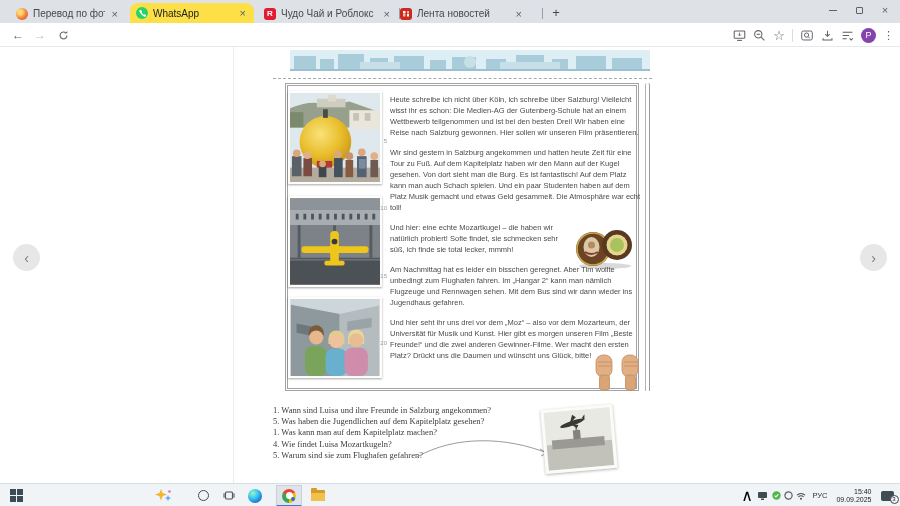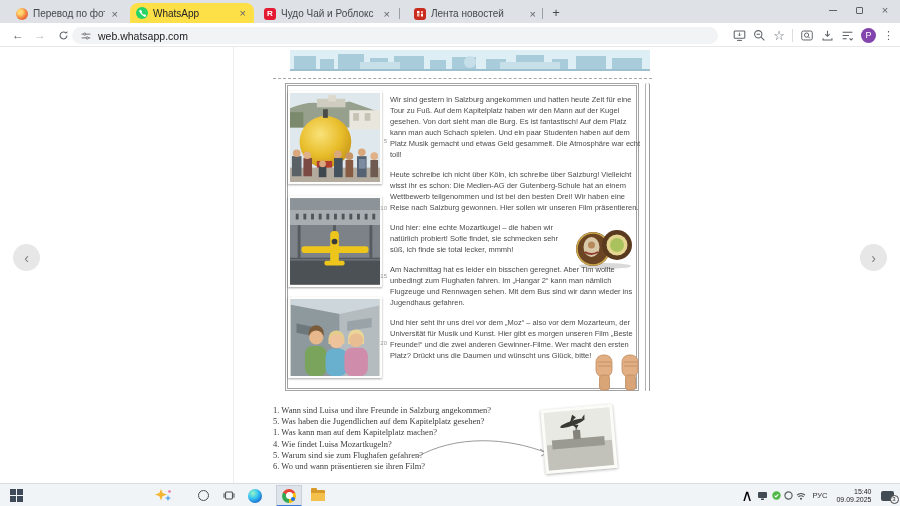--- a/index.html
+++ b/index.html
@@ -108,21 +108,21 @@
       </span>
       <span class="ttl">WhatsApp</span>
       <span class="tclose">×</span>
     </div>
     <div class="tab" style="left:258px;width:140px">
       <span class="fav f3">R</span>
       <span class="ttl">Чудо Чай и Роблокс Квин пр</span>
       <span class="tclose">×</span>
     </div>
     <div class="tabsep" style="left:399px"></div>
-    <div class="tab" style="left:408px;width:136px">
+    <div class="tab" style="left:394px;width:136px">
       <span class="fav f4"></span>
       <span class="ttl">Лента новостей</span>
       <span class="tclose">×</span>
     </div>
     <div class="tabsep" style="left:542px"></div>
     <div class="newtab">+</div>
     <div class="wc wc-min" style="right:56px">
         <i></i>
       </div>
     <div class="wc wc-max" style="right:30px">
@@ -132,31 +132,20 @@
   </div>
 
   <div class="toolbar"></div>
   <div class="navbtn" style="left:8px">←</div>
   <div class="navbtn dis" style="left:30px">→</div>
   <div class="navbtn" style="left:53px">
     <svg width="11" height="11" viewBox="0 0 16 16">
         <path d="M13 8a5 5 0 1 1-1.5-3.6" stroke="#5f6368" stroke-width="1.6" fill="none"></path>
         <path d="M13.5 1.5v3.2h-3.2z" fill="#5f6368"></path>
       </svg>
-  </div>
-  <div class="omnibox">
-    <svg width="10" height="10" viewBox="0 0 16 16">
-        <g stroke="#5f6368" stroke-width="1.4" fill="none">
-          <line x1="1" y1="5" x2="15" y2="5"></line>
-          <line x1="1" y1="11" x2="15" y2="11"></line>
-          <circle cx="6" cy="5" r="1.8" fill="#fff"></circle>
-          <circle cx="10" cy="11" r="1.8" fill="#fff"></circle>
-        </g>
-      </svg>
-    <span>web.whatsapp.com</span>
   </div>
   <div class="tbicons">
     <svg width="13" height="13" viewBox="0 0 16 16">
         <g stroke="#5f6368" stroke-width="1.3" fill="none">
           <rect x="1.5" y="2.5" width="13" height="9" rx="1"></rect>
           <line x1="5" y1="14" x2="11" y2="14"></line>
           <path d="M8 4.5v3.5M6.3 6.8L8 8.5 9.7 6.8" stroke-width="1.1"></path>
         </g>
       </svg>
     <svg width="13" height="13" viewBox="0 0 16 16">
@@ -319,22 +308,22 @@
           <path d="M40,42 a8.5,8.5 0 0 1 17,0 v6 h-17 z" fill="#e3cd8d"></path>
           <circle cx="48.5" cy="45" r="7.5" fill="#eec29a"></circle>
           <rect x="37" y="53" width="23" height="29" rx="8" fill="#69b0cf"></rect>
           <path d="M61,41 a8.5,8.5 0 0 1 17,0 v7 h-17 z" fill="#ead797"></path>
           <circle cx="69.5" cy="44" r="7.5" fill="#e9bd92"></circle>
           <rect x="57" y="52" width="25" height="30" rx="8" fill="#cf8cab"></rect>
         </svg>
       </div>
 
       <div class="lettertext">
+        <p>Heute schreibe ich nicht über Köln, ich schreibe über Salzburg! Vielleicht wisst ihr es schon: Die Medien-AG der Gutenberg-Schule hat an einem Wettbewerb teilgenommen und ist bei den besten Drei! Wir haben eine Reise nach Salzburg gewonnen. Hier sollen wir unseren Film präsentieren.</p>
         <p>Wir sind gestern in Salzburg angekommen und hatten heute Zeit für eine Tour zu Fuß. Auf dem Kapitelplatz haben wir den Mann auf der Kugel gesehen. Von dort sieht man die Burg. Es ist fantastisch! Auf dem Platz kann man auch Schach spielen. Und ein paar Studenten haben auf dem Platz Musik gemacht und etwas Geld gesammelt. Die Atmosphäre war echt toll!</p>
-        <p>Heute schreibe ich nicht über Köln, ich schreibe über Salzburg! Vielleicht wisst ihr es schon: Die Medien-AG der Gutenberg-Schule hat an einem Wettbewerb teilgenommen und ist bei den besten Drei! Wir haben eine Reise nach Salzburg gewonnen. Hier sollen wir unseren Film präsentieren.</p>
         <p class="narrow">Und hier: eine echte Mozartkugel – die haben wir natürlich probiert! Sofie findet, sie schmecken sehr süß, ich finde sie total lecker, mmmh!</p>
         <p>Am Nachmittag hat es leider ein bisschen geregnet. Aber Tim wollte unbedingt zum Flughafen fahren. Im „Hangar 2“ kann man nämlich Flugzeuge und Rennwagen sehen. Mit dem Bus sind wir dann wieder ins Jugendhaus gefahren.</p>
         <p>Und hier seht ihr uns drei vor dem „Moz“ – also vor dem Mozarteum, der Universität für Musik und Kunst. Hier gibt es morgen unseren Film „Beste Freunde!“ und die zwei anderen Gewinner-Filme. Wer macht den ersten Platz? Drückt uns die Daumen und wünscht uns Glück, bitte!</p>
       </div>
       <span class="lineno" style="top:88px">5</span>
       <span class="lineno" style="top:155px">10</span>
       <span class="lineno" style="top:223px">15</span>
       <span class="lineno" style="top:290px">20</span>
 
       <div class="mozart">
@@ -365,21 +354,20 @@
           </g>
         </svg>
       </div>
 
       <div class="questions">
         <div>1. Wann sind Luisa und ihre Freunde in Salzburg angekommen?</div>
         <div>5. Was haben die Jugendlichen auf dem Kapitelplatz gesehen?</div>
         <div>1. Was kann man auf dem Kapitelplatz machen?</div>
         <div>4. Wie findet Luisa Mozartkugeln?</div>
         <div>5. Warum sind sie zum Flughafen gefahren?</div>
-        <div>6. Wo und wann präsentieren sie ihren Film?</div>
       </div>
 
       <svg class="arrowsvg" viewBox="0 0 140 36">
         <path d="M2,26 C40,4 92,6 132,22" stroke="#9a9a9a" stroke-width="1" fill="none"></path>
         <path d="M132,22 l-7,-4 M132,22 l-6,3" stroke="#9a9a9a" stroke-width="1" fill="none"></path>
       </svg>
 
       <div class="smallphoto">
         <svg viewBox="0 0 72 64">
           <rect width="72" height="64" fill="#e9e9e4"></rect>

